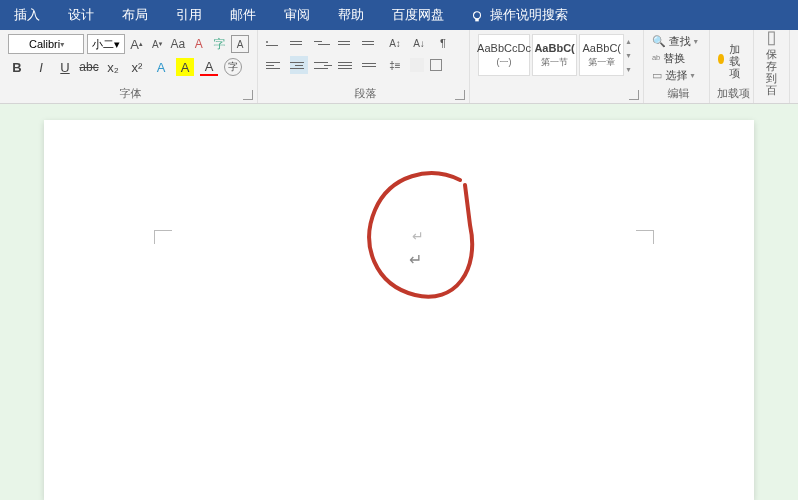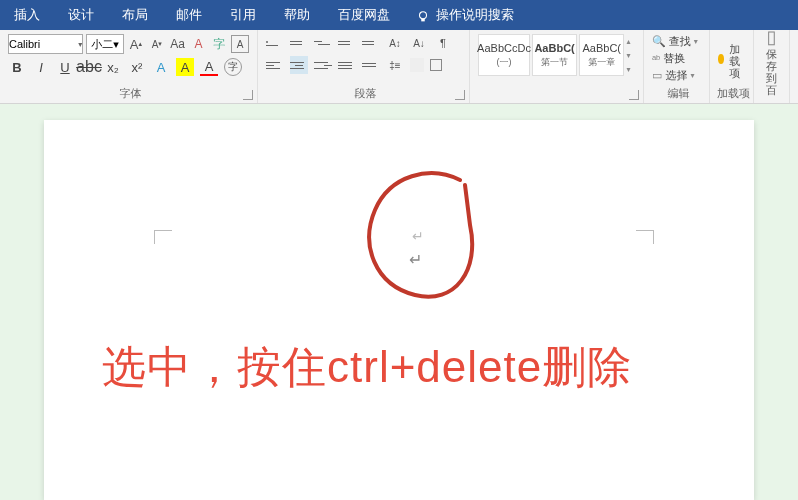--- a/index.html
+++ b/index.html
@@ -11,21 +11,21 @@
 .help-search { display: flex; align-items: flex-end; margin-left: 12px; color: #fff; font-size: 13px; }
 .lightbulb { width: 14px; height: 14px; margin-right: 6px; }
 
 .ribbon { background: #f3f3f3; border-bottom: 1px solid #d4d4d4; display: flex; height: 74px; }
 .group { border-right: 1px solid #e0e0e0; position: relative; padding: 4px 8px 16px 8px; display: flex; flex-direction: column; }
 .group-label { position: absolute; bottom: 2px; left: 4px; right: 0; text-align: center; font-size: 11px; color: #666; }
 .group-launcher { position: absolute; bottom: 3px; right: 4px; width: 10px; height: 10px; border: 1px solid #999; border-top: none; border-left: none; }
 
 .font-group { width: 258px; }
 .font-row1 { display: flex; align-items: center; gap: 3px; margin-bottom: 4px; }
-.font-name-box { width: 76px; height: 20px; border: 1px solid #ababab; background: #fff; display: flex; align-items: center; padding: 0 0; font-size: 11px; }
+.font-name-box { width: 76px; height: 20px; border: 1px solid #ababab; background: #fff; display: flex; align-items: center; padding: 0 20px; font-size: 11px; }
 .font-name-box .dd { margin-left: auto; font-size: 8px; color: #666; }
 .font-size-box { width: 38px; height: 20px; border: 1px solid #ababab; background: #fff; display: flex; align-items: center; padding: 0 4px; font-size: 11px; }
 .small-btn { width: 18px; height: 18px; display: flex; align-items: center; justify-content: center; font-size: 12px; color: #555; }
 .font-row2 { display: flex; align-items: center; gap: 6px; }
 .fmt-btn { width: 18px; height: 18px; display: flex; align-items: center; justify-content: center; font-size: 13px; color: #444; }
 
 .para-group { width: 212px; }
 .para-row { display: flex; gap: 6px; align-items: center; margin-bottom: 4px; }
 .para-btn { width: 18px; height: 18px; display: flex; flex-direction: column; justify-content: center; gap: 2px; }
 .para-btn .line { height: 1px; background: #666; }
@@ -55,22 +55,23 @@
 .red-circle { position: absolute; top: 40px; left: 306px; }
 .annotation-text { position: absolute; top: 218px; left: 58px; color: #e74c3c; font-size: 44px; font-weight: 400; letter-spacing: 1px; }
 </style>
 </head>
 <body>
 
 <div class="menubar">
   <div class="menu-tab">插入</div>
   <div class="menu-tab">设计</div>
   <div class="menu-tab">布局</div>
+  <div class="menu-tab">引用</div>
   <div class="menu-tab">邮件</div>
-  <div class="menu-tab">引用</div>
+  <div class="menu-tab">审阅</div>
   <div class="menu-tab">帮助</div>
   <div class="menu-tab">百度网盘</div>
   <div class="help-search">
     <svg class="lightbulb" viewBox="0 0 16 16">
         <circle cx="8" cy="6" r="4" fill="none" stroke="#fff" stroke-width="1.2"></circle>
         <rect x="6" y="10" width="4" height="3" fill="#fff"></rect>
       </svg>
     <span>操作说明搜索</span>
   </div>
 </div>
@@ -100,21 +101,21 @@
         </div>
       <div class="small-btn" style="color:#4a8">
           <span>字</span>
         </div>
       <div class="small-btn" style="border:1px solid #999;font-size:10px">A</div>
     </div>
     <div class="font-row2">
       <div class="fmt-btn" style="font-weight:bold">B</div>
       <div class="fmt-btn" style="font-style:italic">I</div>
       <div class="fmt-btn" style="text-decoration:underline">U</div>
-      <div class="fmt-btn" style="text-decoration:line-through;font-size:16px">abc</div>
+      <div class="fmt-btn" style="text-decoration:line-through;font-size:12px">abc</div>
       <div class="fmt-btn">x₂</div>
       <div class="fmt-btn">x²</div>
       <div class="fmt-btn" style="color:#39c">A</div>
       <div class="fmt-btn" style="background:#ff0;padding:0 2px">A</div>
       <div class="fmt-btn" style="border-bottom:2px solid red">A</div>
       <div class="fmt-btn" style="border:1px solid #999;border-radius:50%;font-size:10px">字</div>
     </div>
     <div class="group-label">字体</div>
     <div class="group-launcher"></div>
   </div>
@@ -233,15 +234,14 @@
 
 <div class="doc-area">
   <div class="page">
     <div class="crop-tl"></div>
     <div class="crop-tr"></div>
     <div class="para-mark1">↵</div>
     <div class="para-mark2">↵</div>
     <svg class="red-circle" width="150" height="150" viewBox="0 0 150 150">
       <path d="M 110 20 C 80 5, 40 15, 25 50 C 10 85, 25 125, 65 135 C 105 145, 130 110, 120 65 L 115 25" fill="none" stroke="#c0392b" stroke-width="4" stroke-linecap="round"></path>
     </svg>
-    <div class="annotation-text">选中，按住ctrl+delete删除</div>
   </div>
 </div>
 
 </body></html>

